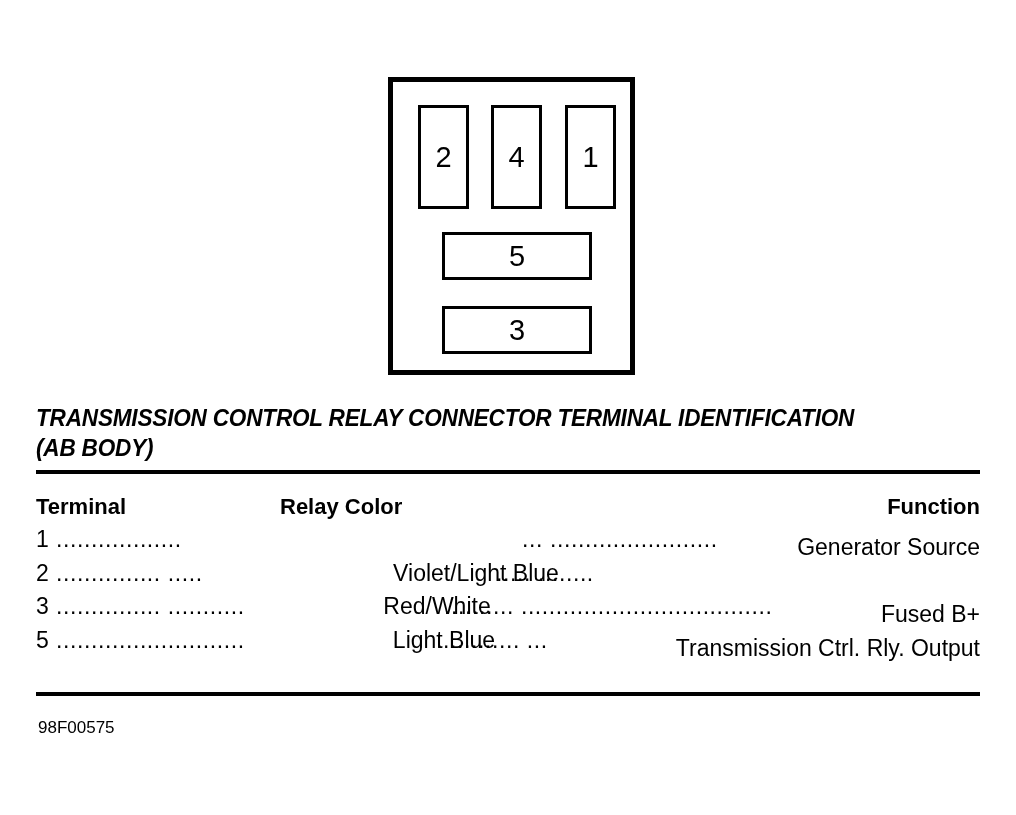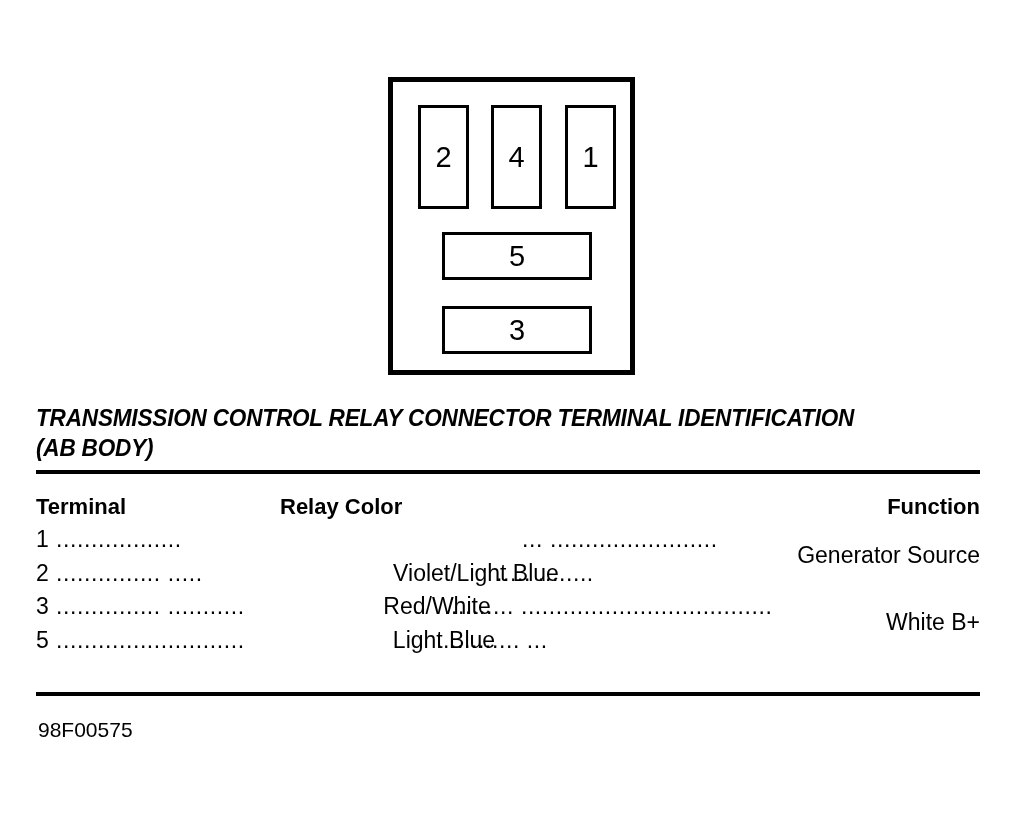--- a/index.html
+++ b/index.html
@@ -135,42 +135,42 @@
     pointer-events: none;
   }
   .cell-leader-2 {
     position: absolute;
     top: 4px;
     letter-spacing: 0.6px;
   }
   .cell-function {
     position: absolute;
     right: 0;
-    top: 20px;
+    top: 12px;
     text-align: right;
     white-space: nowrap;
   }
 
   
   #row-1 .cell-wire-color { transform: translateX(-18px); }
   #row-2 .cell-wire-color { transform: translateX(-32px); }
   #row-3 .cell-wire-color { transform: translateX(-71px); }
   #row-4 .cell-wire-color { transform: translateX(-64px); }
 
   #row-1 .cell-leader-2 { left: 486px; }
   #row-2 .cell-leader-2 { left: 460px; }
   #row-3 .cell-leader-2 { left: 408px; }
   #row-4 .cell-leader-2 { left: 400px; }
 
   
   #figure-code {
     position: absolute;
     left: 38px;
     top: 718px;
-    font-size: 21px;
+    font-size: 17px;
   }
 </style>
 </head>
 <body>
 
 <div id="connector-diagram">
   <div id="connector-body">
     <div class="terminal-cell" id="terminal-cell-2">
       <span>2</span>
     </div>
@@ -216,27 +216,28 @@
     <span class="cell-leader-1">............... .....</span>
     <span class="cell-wire-color">Violet/Light Blue</span>
     <span class="cell-leader-2">..... ........</span>
   </div>
 
   <div class="table-row" id="row-3">
     <span class="cell-terminal">3</span>
     <span class="cell-leader-1">............... ...........</span>
     <span class="cell-wire-color">Red/White</span>
     <span class="cell-leader-2">.......... ....................................</span>
-    <span class="cell-function">White B+</span>
+    <span class="cell-function">Fused B+</span>
   </div>
 
   <div class="table-row" id="row-4">
     <span class="cell-terminal">5</span>
     <span class="cell-leader-1">...........................</span>
     <span class="cell-wire-color">Light Blue</span>
     <span class="cell-leader-2">............ ...</span>
+    <span class="cell-function">Transmission Ctrl. Rly. Output</span>
   </div>
 
 </div>
 
 <div class="rule" id="rule-bottom"></div>
 
 <div id="figure-code">98F00575</div>
 
 </body></html>

